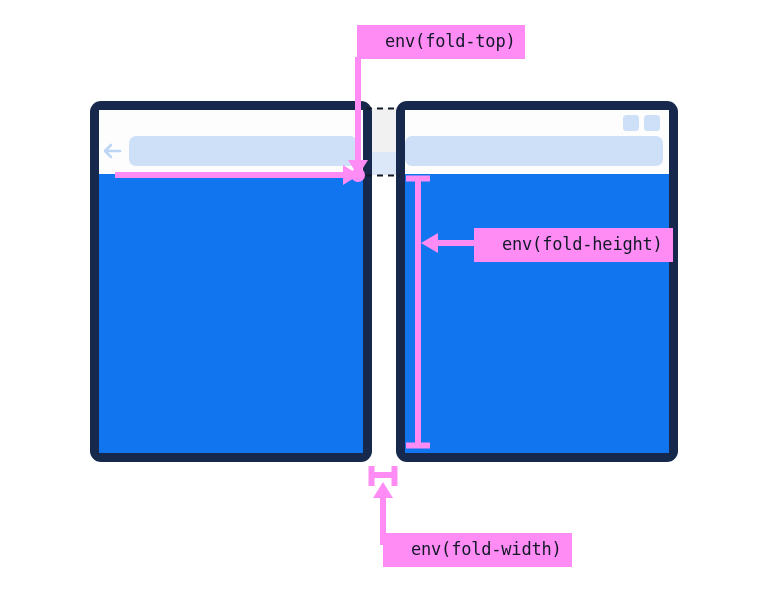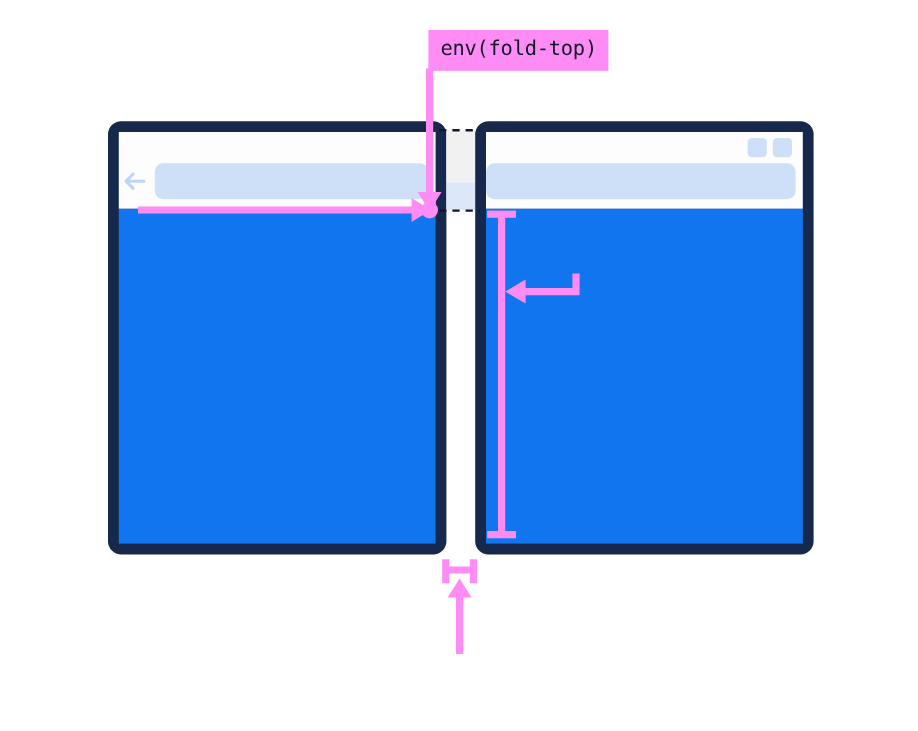--- a/index.html
+++ b/index.html
@@ -27,21 +27,21 @@
     top: 0;
   }
   .lbl {
     position: absolute;
     background: #FF8CF5;
     color: #111827;
     font-family: "DejaVu Sans Mono", "Liberation Mono", monospace;
     font-size: 17px;
     line-height: 1;
     letter-spacing: -0.2px;
-    padding: 8px 10px 9px 10px;
+    padding: 8px 10px 9px 28px;
     white-space: nowrap;
     box-sizing: border-box;
   }
   #lbl-fold-top  { left: 357px; top: 25px; }
   #lbl-fold-left { left: 106px; top: 177px; }
   #lbl-fold-height { left: 474px; top: 228px; }
   #lbl-fold-width  { left: 383px; top: 533px; }
 </style>
 </head>
 <body>
@@ -117,15 +117,17 @@
     <g>
       <path d="M 383 545 L 383 496" fill="none" stroke="#FF8CF5" stroke-width="6"></path>
       <path d="M 373 498 L 393 498 L 383 482 Z" fill="#FF8CF5"></path>
     </g>
 
   </svg>
 
   <div class="lbl" id="lbl-fold-top">env(fold-top)</div>
 
 
+  <div class="lbl" id="lbl-fold-height">env(fold-height)</div>
 
+  <div class="lbl" id="lbl-fold-width">env(fold-width)</div>
 
 </div>
 
 </body></html>

